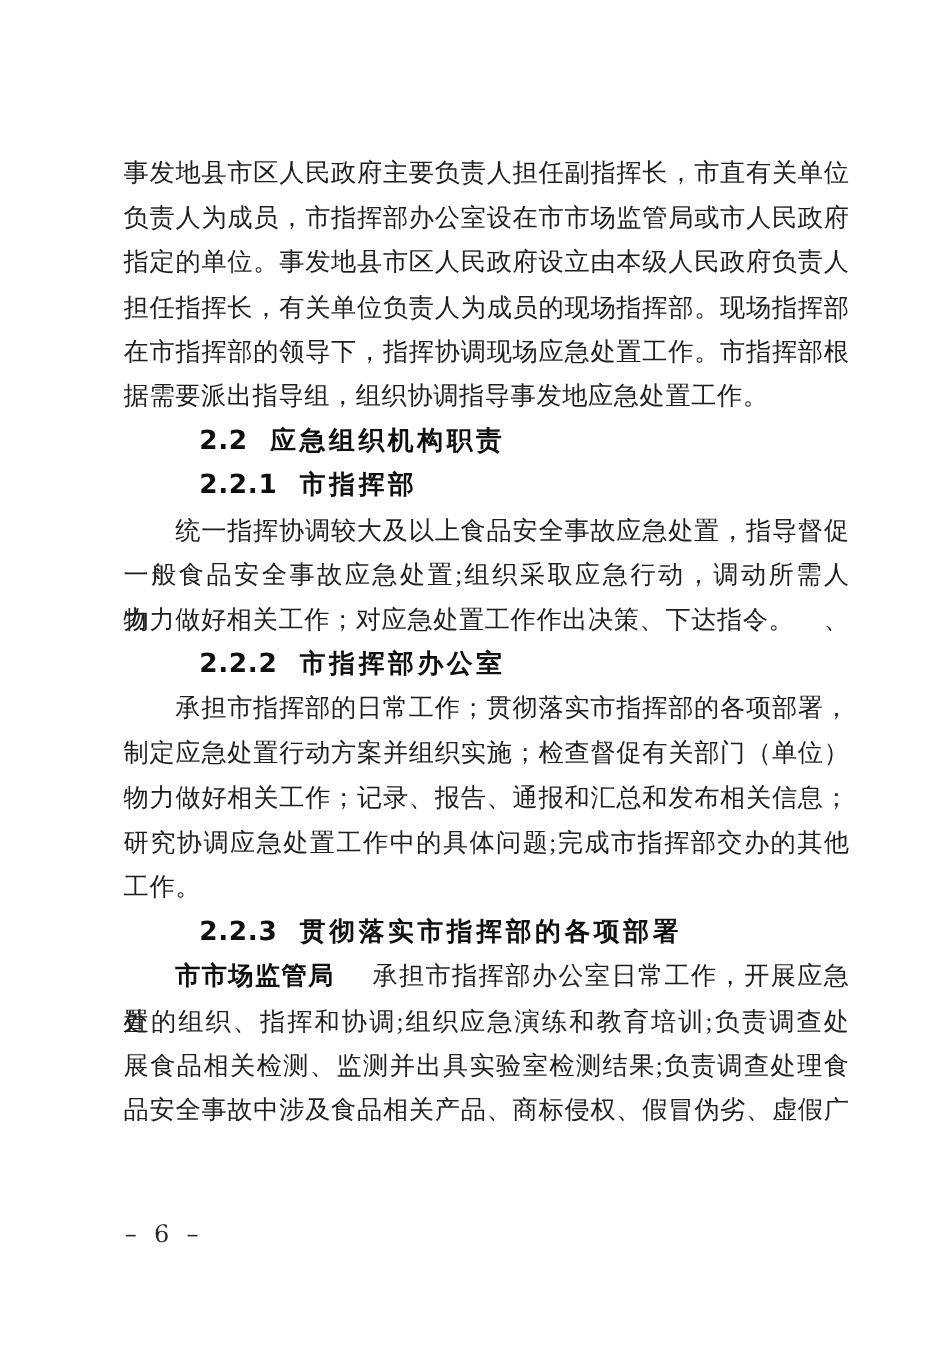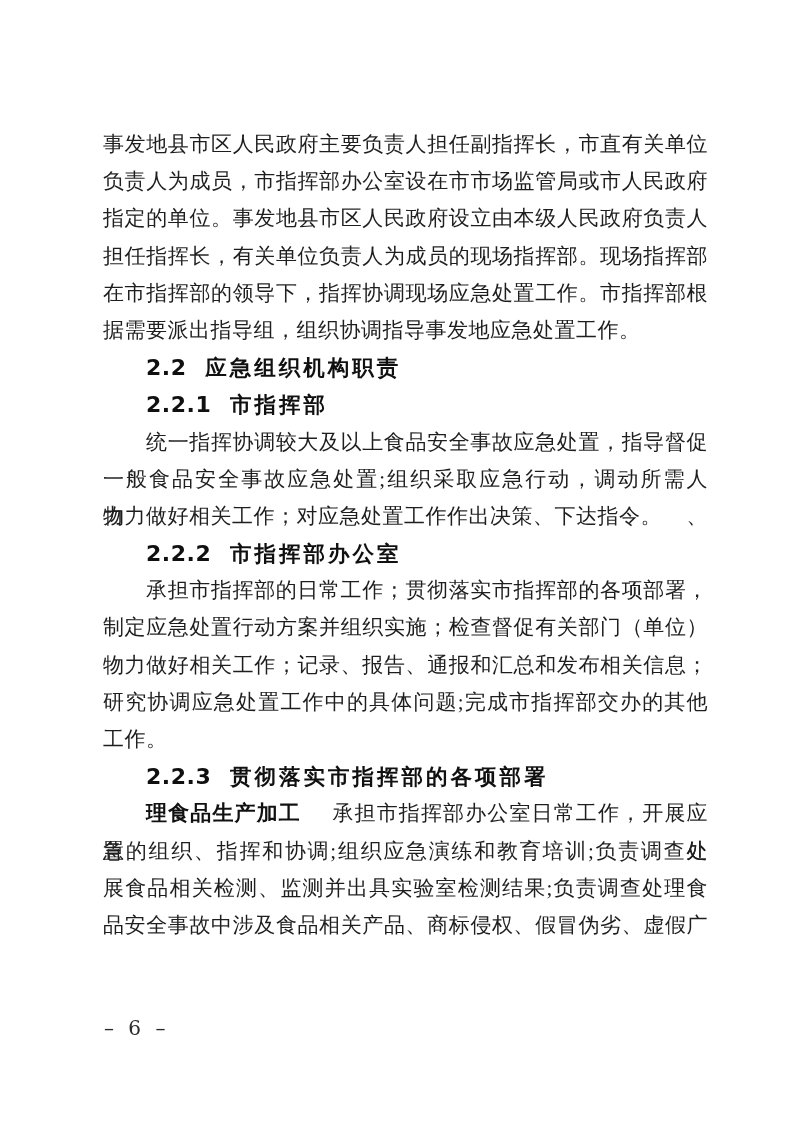--- a/index.html
+++ b/index.html
@@ -39,20 +39,21 @@
     font-weight: bold;
     color: #101010;
     text-indent: 2.05em;
   }
   .h .num {
     font-family: "DejaVu Sans", "Liberation Sans", sans-serif;
     font-size: 22px;
     font-weight: bold;
     margin-right: 0.85em;
     letter-spacing: 0.5px;
+    margin-left: 20px;
   }
   .h .ttl {
     font-size: 21.5px;
     letter-spacing: 3px;
     text-align: right;
   }
   .lead {
     font-weight: bold;
     color: #101010;
     margin-right: 1.5em;
@@ -100,21 +101,21 @@
     <div class="line j">制定应急处置行动方案并组织实施；检查督促有关部门（单位）</div>
     <div class="line j">物力做好相关工作；记录、报告、通报和汇总和发布相关信息；</div>
     <div class="line j">研究协调应急处置工作中的具体问题;完成市指挥部交办的其他</div>
     <div class="line">工作。</div>
 
     <div class="line h">
       <span class="num">2.2.3</span><span class="ttl">贯彻落实市指挥部的各项部署</span>
     </div>
 
     <div class="line j ind">
-      <span class="lead">理食品生产加工</span><span>承担市指挥部办公室日常工作，开展应急处</span>
+      <span class="lead">市市场监管局</span><span>承担市指挥部办公室日常工作，开展应急处</span>
     </div>
     <div class="line j">置的组织、指挥和协调;组织应急演练和教育培训;负责调查处</div>
     <div class="line j">展食品相关检测、监测并出具实验室检测结果;负责调查处理食</div>
     <div class="line j">品安全事故中涉及食品相关产品、商标侵权、假冒伪劣、虚假广</div>
 
   </main>
 
   <footer class="page-footer">– 6 –</footer>
 
 </div>

